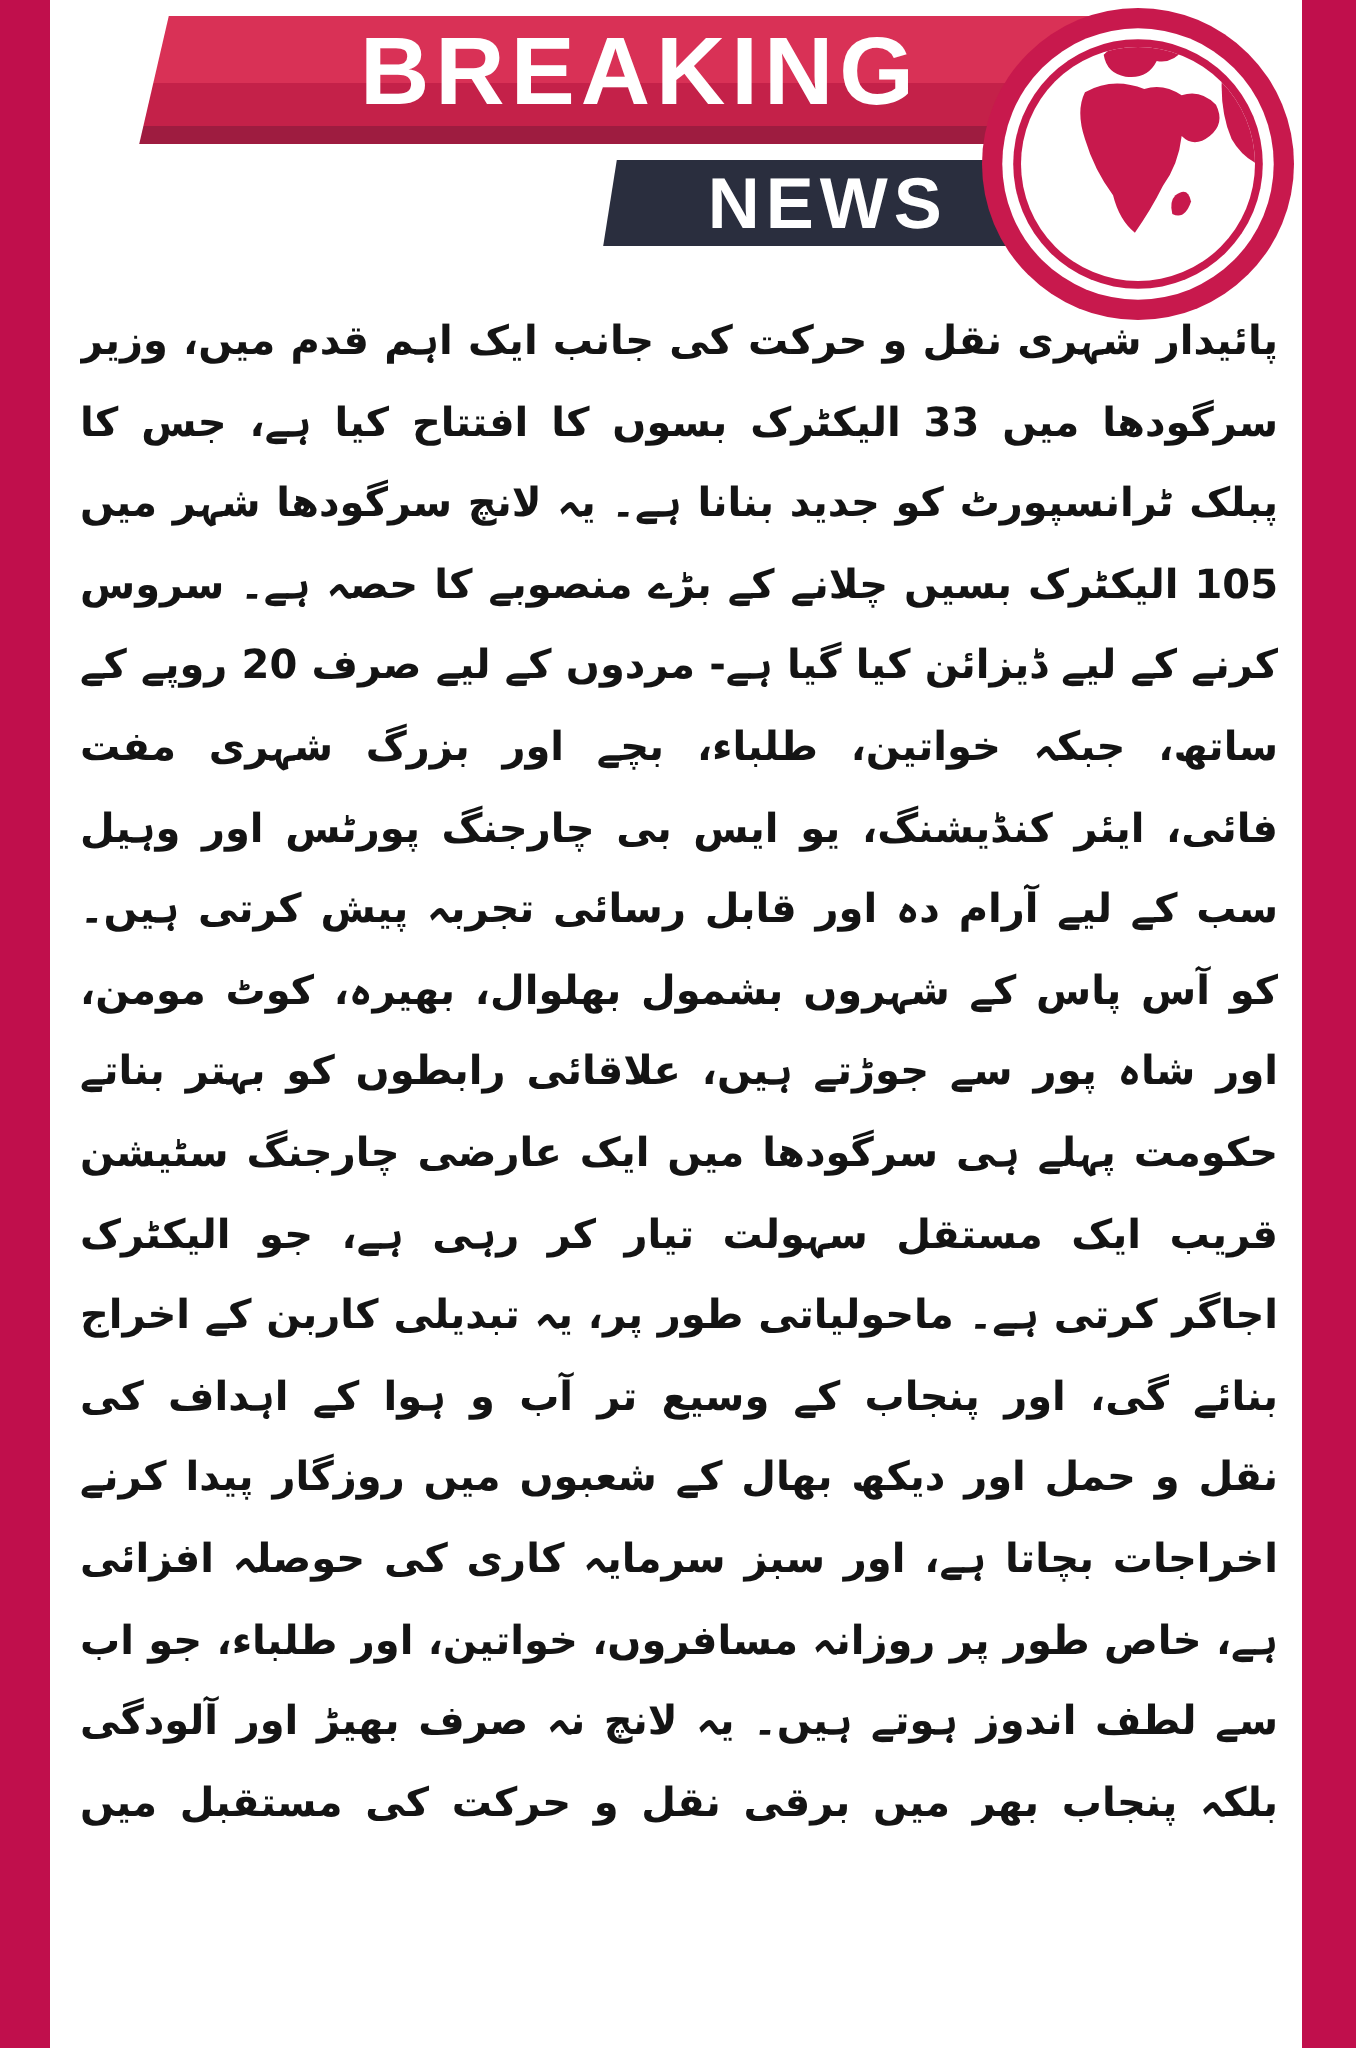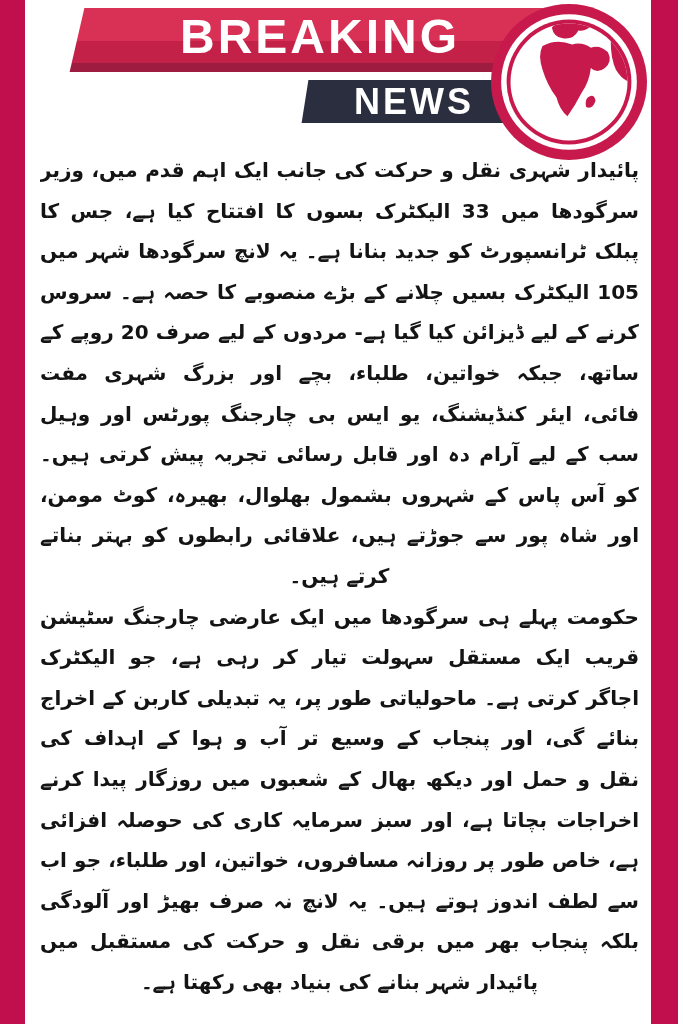--- a/index.html
+++ b/index.html
@@ -116,26 +116,24 @@
       <div class="urdu-line" dir="rtl">پائیدار شہری نقل و حرکت کی جانب ایک اہم قدم میں، وزیر اعلیٰ پنجاب مریم نواز نے</div>
       <div class="urdu-line" dir="rtl">سرگودھا میں 33 الیکٹرک بسوں کا افتتاح کیا ہے، جس کا مقصد آلودگی کو کم کرتے ہوئے</div>
       <div class="urdu-line" dir="rtl">پبلک ٹرانسپورٹ کو جدید بنانا ہے۔ یہ لانچ سرگودھا شہر میں 60 اور ڈویژن بھر میں</div>
       <div class="urdu-line" dir="rtl">105 الیکٹرک بسیں چلانے کے بڑے منصوبے کا حصہ ہے۔ سروس کو شامل اور سستی</div>
       <div class="urdu-line" dir="rtl">کرنے کے لیے ڈیزائن کیا گیا ہے- مردوں کے لیے صرف 20 روپے کے کرایہ کے</div>
       <div class="urdu-line" dir="rtl">ساتھ، جبکہ خواتین، طلباء، بچے اور بزرگ شہری مفت سواری کر سکتے ہیں۔ یہ بسیں وائی</div>
       <div class="urdu-line" dir="rtl">فائی، ایئر کنڈیشنگ، یو ایس بی چارجنگ پورٹس اور وہیل چیئر ریمپ سے لیس ہیں، جو</div>
       <div class="urdu-line" dir="rtl">سب کے لیے آرام دہ اور قابل رسائی تجربہ پیش کرتی ہیں۔ مخصوص راستے سرگودھا شہر</div>
       <div class="urdu-line" dir="rtl">کو آس پاس کے شہروں بشمول بھلوال، بھیرہ، کوٹ مومن، سلانوالی، تحصیل ساہیوال،</div>
       <div class="urdu-line" dir="rtl">اور شاہ پور سے جوڑتے ہیں، علاقائی رابطوں کو بہتر بناتے ہیں اور نجی گاڑیوں پر انحصار کم</div>
-      <div class="urdu-line centered" dir="rtl">کرتے ہیں۔</div>
       <div class="urdu-line" dir="rtl">حکومت پہلے ہی سرگودھا میں ایک عارضی چارجنگ سٹیشن قائم کر چکی ہے اور چک 91 کے</div>
       <div class="urdu-line" dir="rtl">قریب ایک مستقل سہولت تیار کر رہی ہے، جو الیکٹرک انفراسٹرکچر کے لیے سنجیدہ عزم کو</div>
       <div class="urdu-line" dir="rtl">اجاگر کرتی ہے۔ ماحولیاتی طور پر، یہ تبدیلی کاربن کے اخراج کو کم کرے گی، ہوا کے معیار کو بہتر</div>
       <div class="urdu-line" dir="rtl">بنائے گی، اور پنجاب کے وسیع تر آب و ہوا کے اہداف کی حمایت کرے گی۔ اقتصادی طور پر، یہ</div>
       <div class="urdu-line" dir="rtl">نقل و حمل اور دیکھ بھال کے شعبوں میں روزگار پیدا کرنے کی پیشکش کرتا ہے، ایندھن کے</div>
       <div class="urdu-line" dir="rtl">اخراجات بچاتا ہے، اور سبز سرمایہ کاری کی حوصلہ افزائی کرتا ہے۔ عوام نے اس پہل کو قبول کیا</div>
       <div class="urdu-line" dir="rtl">ہے، خاص طور پر روزانہ مسافروں، خواتین، اور طلباء، جو اب محفوظ، قابل اعتماد اور مفت سفر</div>
       <div class="urdu-line" dir="rtl">سے لطف اندوز ہوتے ہیں۔ یہ لانچ نہ صرف بھیڑ اور آلودگی جیسے شہری چیلنجوں سے نمٹتا ہے</div>
       <div class="urdu-line" dir="rtl">بلکہ پنجاب بھر میں برقی نقل و حرکت کی مستقبل میں توسیع، صاف ستھرے، اسمارٹ اور زیادہ</div>
-      <div class="urdu-line centered" dir="rtl">پائیدار شہر بنانے کی بنیاد بھی رکھتا ہے۔</div>
     </main>
 
 </div>
 
 </body></html>

